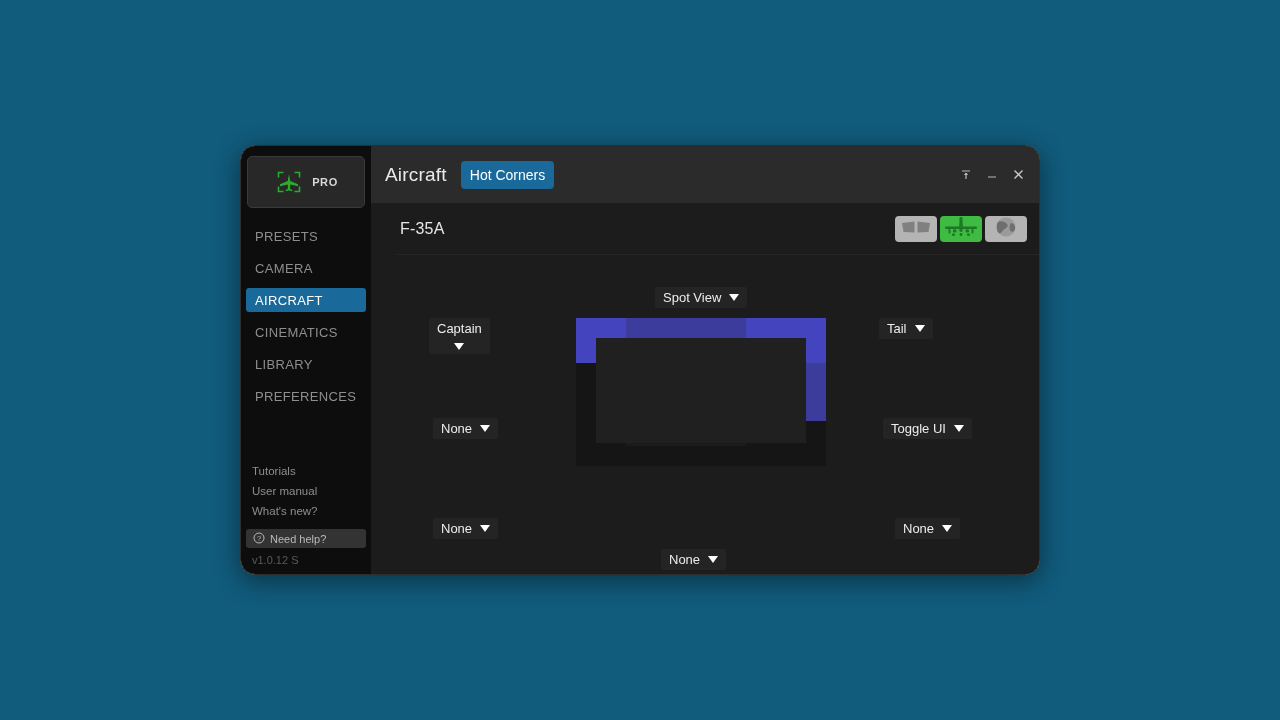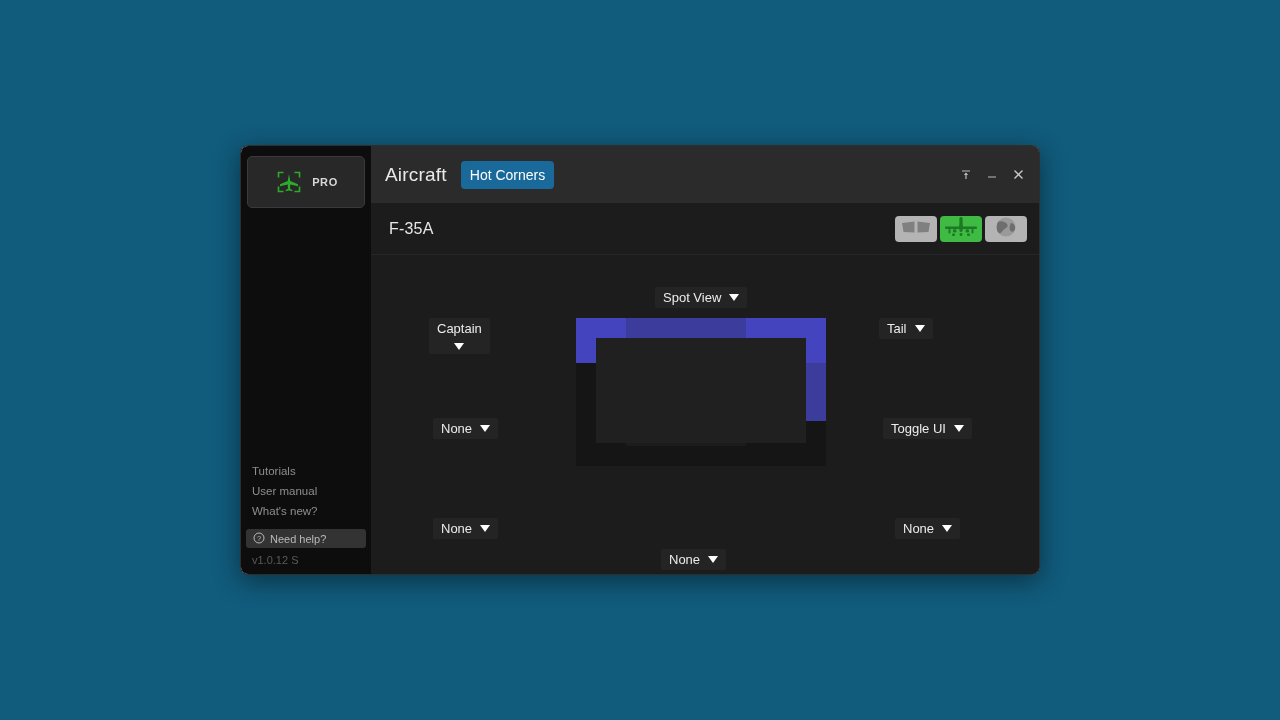--- a/index.html
+++ b/index.html
@@ -14,21 +14,21 @@
     width: 1280px; height: 720px;
     background: #115b7c;
   }
 
   
   #app-window {
     position: absolute;
     left: 240px; top: 145px;
     width: 800px; height: 430px;
     background: #e5e5e5;
-    border-radius: 8px;
+    border-radius: 15px;
     border: 1px solid #2e2e2e;
     display: flex;
     overflow: hidden;
     box-shadow: 0 6px 26px rgba(0,0,0,0.45);
   }
 
   
   #sidebar {
     width: 130px;
     background: #0d0d0d;
@@ -148,22 +148,23 @@
     cursor: pointer;
     color: #b9b9b9;
   }
 
   
   #subheader {
     height: 52px;
     flex: 0 0 52px;
     display: flex;
     align-items: center;
-    padding: 0 12px 0 18px;
+    padding: 0 12px 0 4px;
     border-bottom: 1px solid #262626;
+    margin-left: 25px;
   }
   #aircraft-name {
     color: #e6e6e6;
     font-size: 16px;
     letter-spacing: 0.2px;
   }
   #subheader-spacer { flex: 1 1 auto; }
   #mode-buttons { display: flex; gap: 3px; }
   .mode-btn {
     width: 42px; height: 26px;
@@ -247,20 +248,40 @@
               <path d="M25.5 10.5 V5.5 H20.5"></path>
               <path d="M4.5 19.5 V24.5 H9.5"></path>
               <path d="M25.5 19.5 V24.5 H20.5"></path>
             </g>
             <path d="M15 7 L16.3 14.1 L24 17.3 L24 19.2 L16.3 17.6 L16.0 21.4 L18.4 23.2 L18.4 24.3 L15 23.4 L11.6 24.3 L11.6 23.2 L14.0 21.4 L13.7 17.6 L6 19.2 L6 17.3 L13.7 14.1 Z" fill="#2bac2b"></path>
           </svg>
         </span>
         <span class="pro-text">PRO</span>
       </div>
 
+      <div class="nav-list">
+        <div class="nav-item">
+            <span>PRESETS</span>
+          </div>
+        <div class="nav-item">
+            <span>CAMERA</span>
+          </div>
+        <div class="nav-item active">
+            <span>AIRCRAFT</span>
+          </div>
+        <div class="nav-item">
+            <span>CINEMATICS</span>
+          </div>
+        <div class="nav-item">
+            <span>LIBRARY</span>
+          </div>
+        <div class="nav-item">
+            <span>PREFERENCES</span>
+          </div>
+      </div>
 
       <div id="sidebar-spacer"></div>
 
       <div class="sub-link">
           <span>Tutorials</span>
         </div>
       <div class="sub-link">
           <span>User manual</span>
         </div>
       <div class="sub-link">

